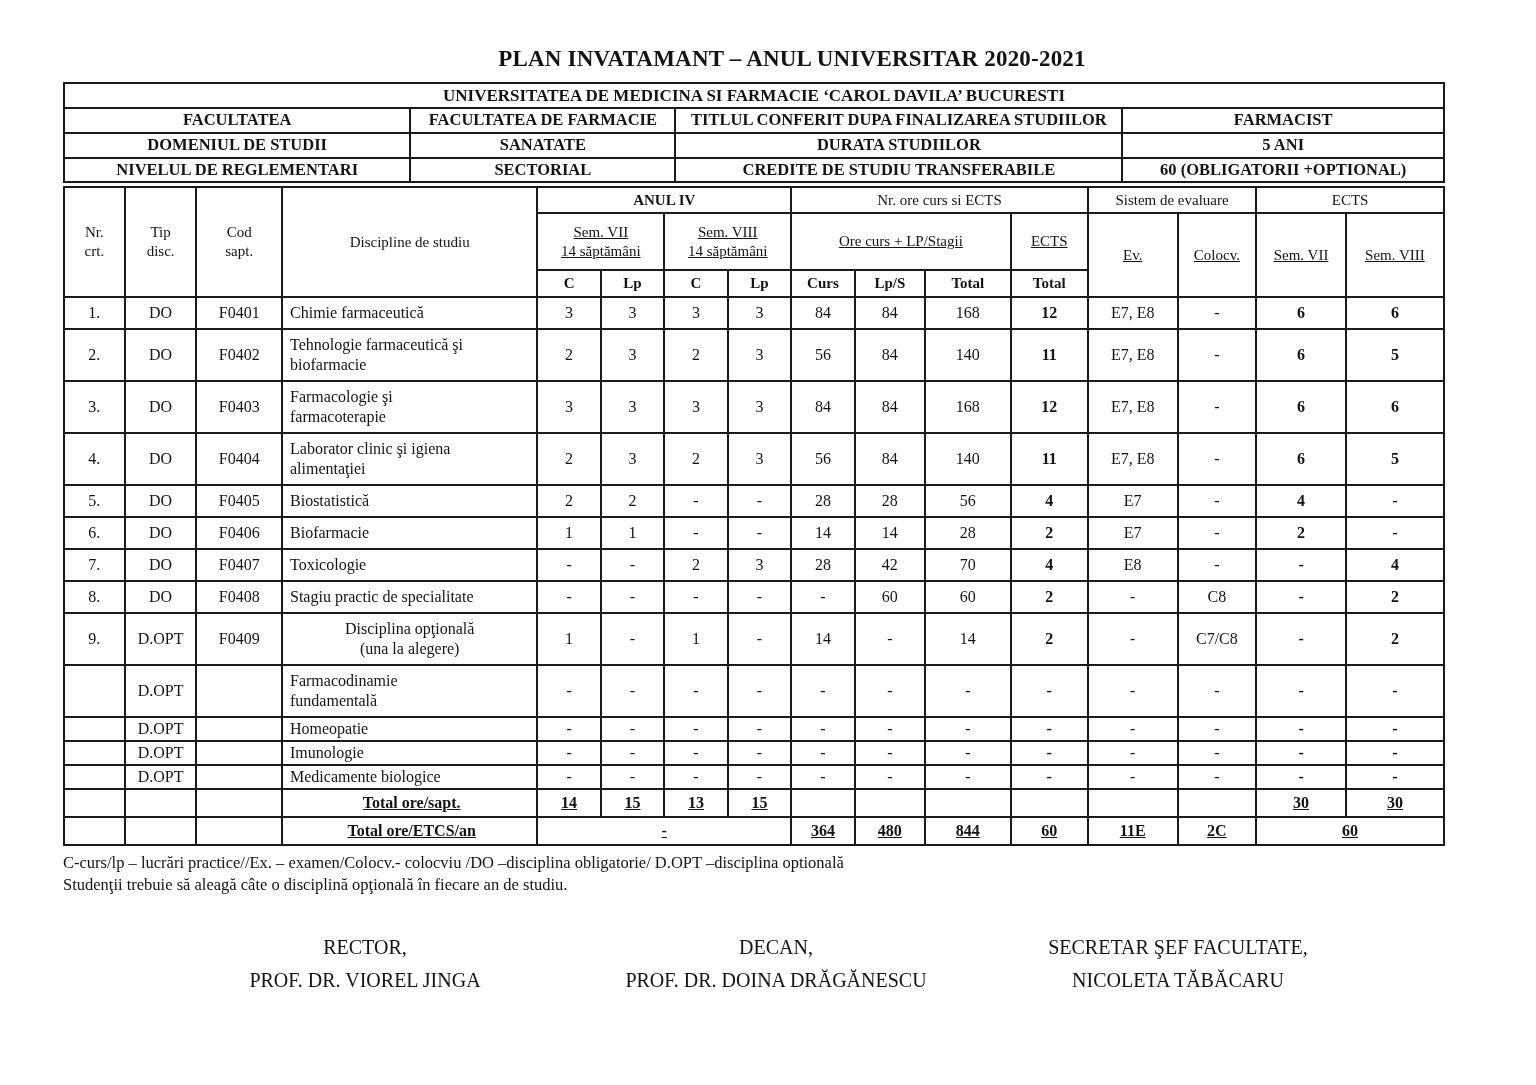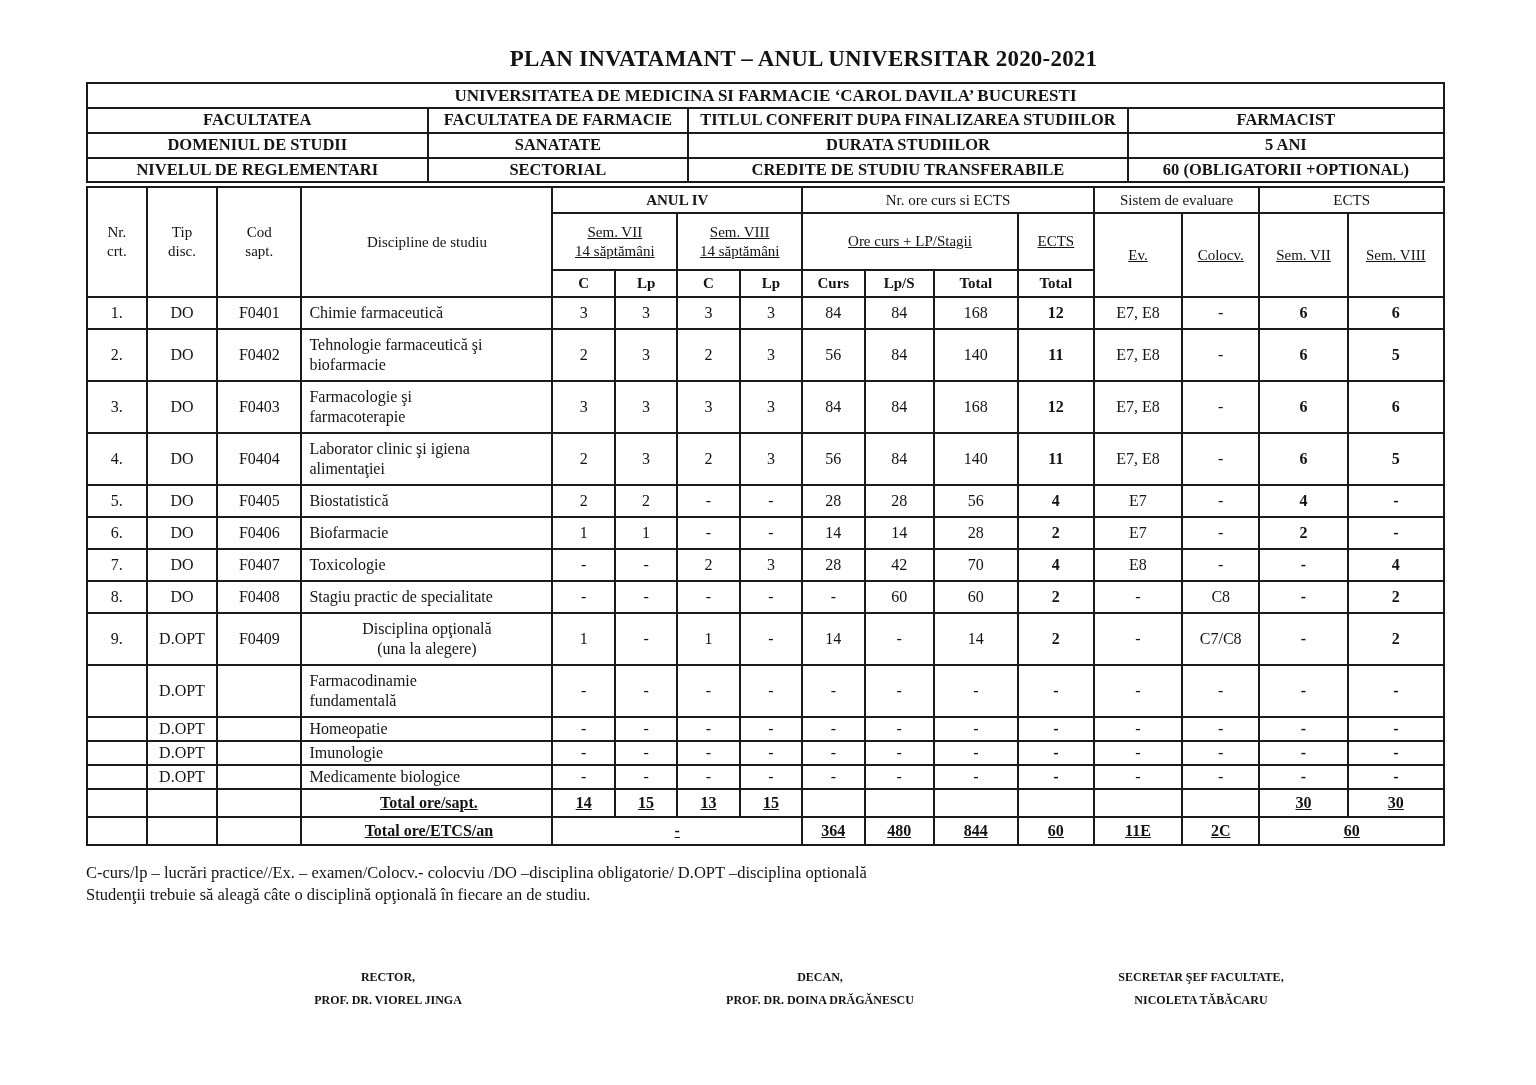--- a/index.html
+++ b/index.html
@@ -2,21 +2,21 @@
 <html><head>
 <meta charset="utf-8">
 <style>
   * { box-sizing: border-box; }
   html,body { margin:0; padding:0; background:#ffffff; }
   body {
     width:1536px; height:1085px;
     font-family:"Liberation Serif", serif;
     color:#131313;
   }
-  .page { width:1536px; height:1085px; padding:46px 91px 0 86px; overflow:hidden; }
+  .page { width:1536px; height:1085px; padding:46px 91px 0 63px; overflow:hidden; }
 
   .doc-title {
     font-size:23px; font-weight:bold; text-align:center;
     position:relative; left:38px; margin:0 0 10px 0; letter-spacing:0.2px;
   }
 
   table { border-collapse:collapse; table-layout:fixed; width:100%; }
   td, th {
     border:2px solid #1a1a1a;
     text-align:center; vertical-align:middle;
@@ -38,30 +38,30 @@
   .main-table .hC { height:27px; }
   .anul-cell { font-size:18px; font-weight:bold; }
   .bold { font-weight:bold; }
   td.name-cell { text-align:left; padding-left:7px;margin-top:11px; }
   tr.opt-choice td.name-cell { text-align:center; font-weight:normal; padding-left:3px; }
   tr.slim td { padding-top:1px; padding-bottom:1px; }
   tr.total-row td { font-weight:bold; padding-top:3px; padding-bottom:3px;text-decoration:underline; }
   tr.total-row td.name-cell { text-align:center; }
 
   
-  .footnotes { margin-top:16px; font-size:16.5px; line-height:1.3; }
+  .footnotes { margin-top:6px; font-size:16.5px; line-height:1.3; }
   .footnotes div { margin:0; }
 
   
   .signatures { position:relative; margin-top:40px; height:120px; }
   .sig { position:absolute; transform:translateX(-50%); text-align:center;
-         font-size:12px; font-weight:bold; line-height:1.2;margin-top:25px; }
+         font-size:20px; font-weight:normal; line-height:1.2; }
   .sig .sig-role { margin-bottom:9px; }
   .sig-rector { left:302px; top:0; }
-  .sig-decan  { left:734px; top:0;text-align:center; }
+  .sig-decan  { left:713px; top:0;text-align:center; }
   .sig-secretar { left:1115px; top:0; }
 </style>
 </head>
 <body>
 
 <div class="page">
 
   <h1 class="doc-title">PLAN INVATAMANT – ANUL UNIVERSITAR 2020-2021</h1>
 
   <table class="info-table">

